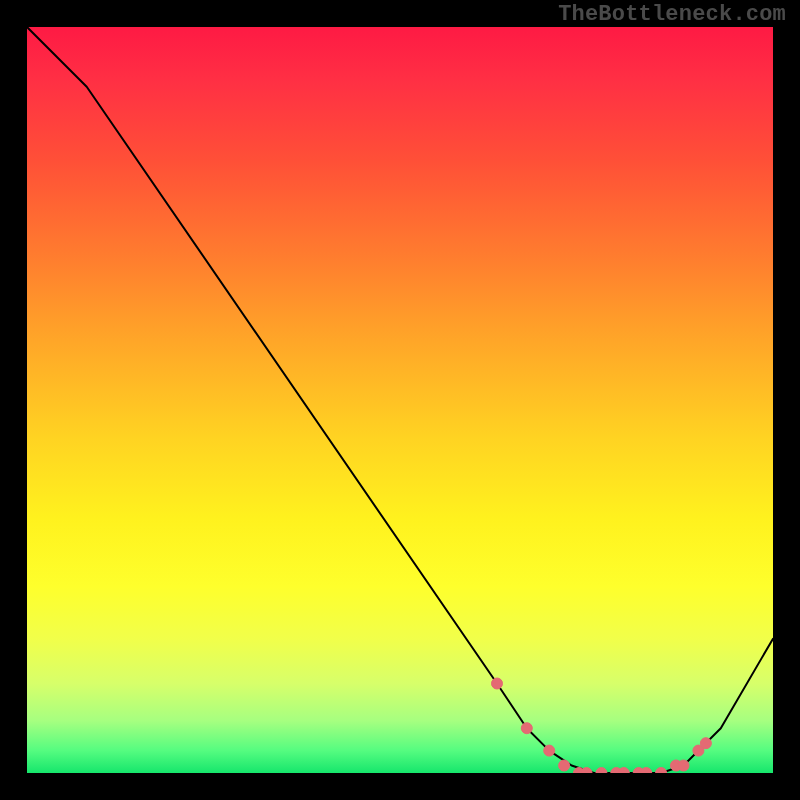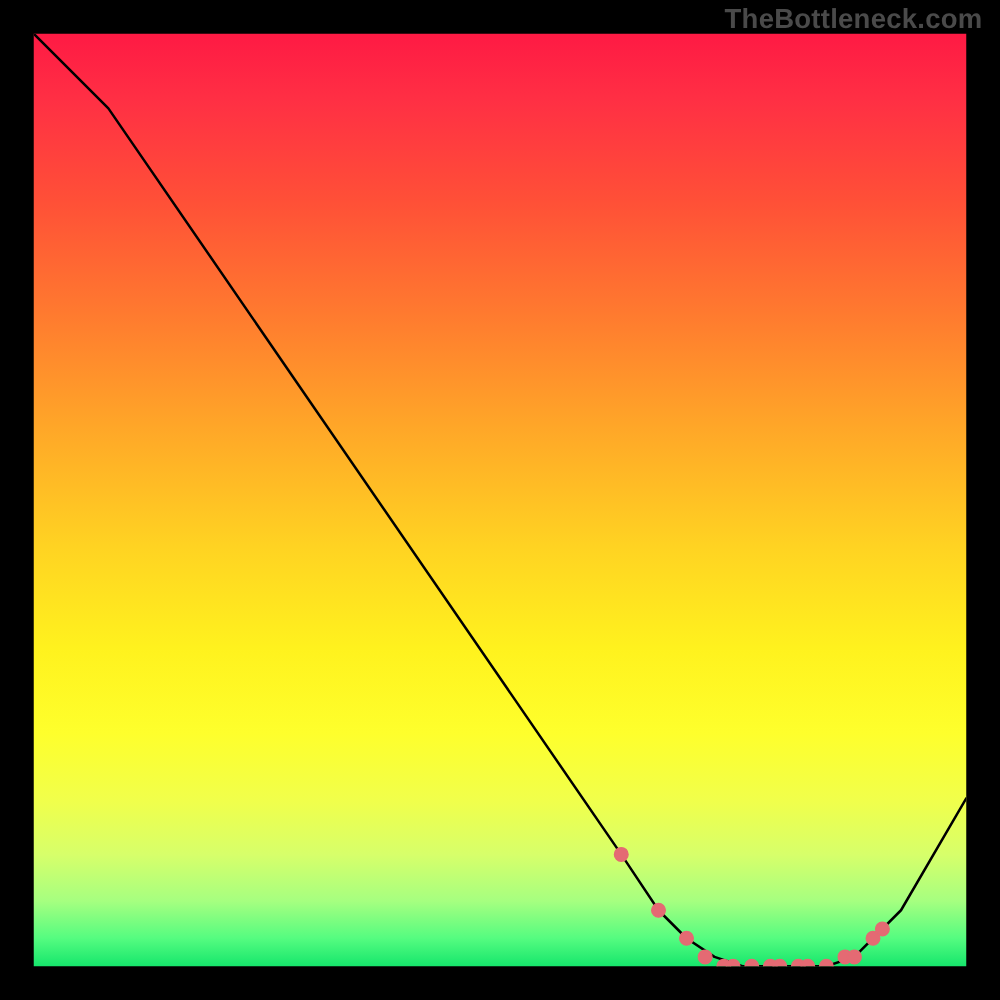--- a/index.html
+++ b/index.html
@@ -9,20 +9,21 @@
     height: 800px;
     background: #000;
     overflow: hidden;
     font-family: Arial, Helvetica, sans-serif;
   }
   .frame {
     position: relative;
     width: 800px;
     height: 800px;
     background: #000;
+    font-family: Liberation Mono, monospace;
   }
   .watermark {
     position: absolute;
     top: 2px;
     right: 14px;
     color: #4a4a4a;
     font-size: 22px;
     font-weight: 600;
     letter-spacing: 0.2px;
     z-index: 5;

